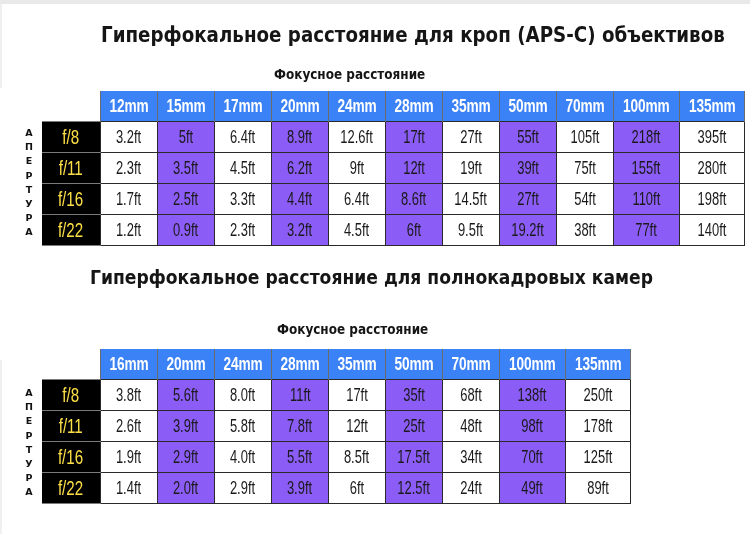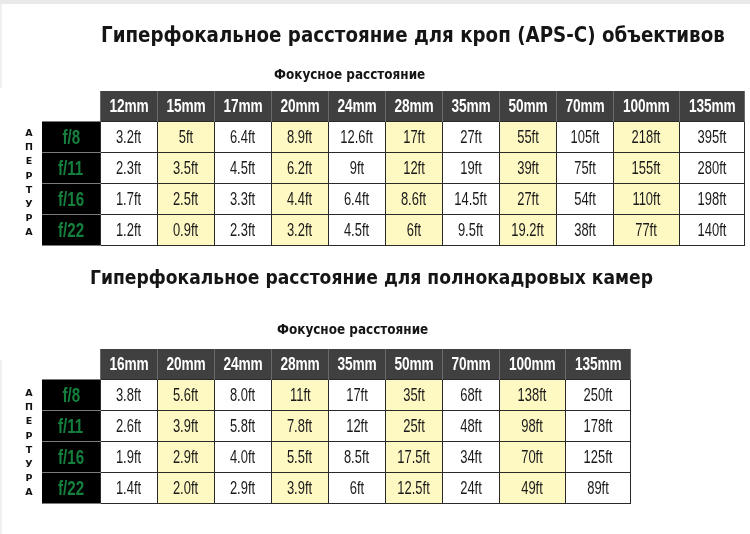--- a/index.html
+++ b/index.html
@@ -79,41 +79,41 @@
     vertical-align: middle;
     overflow: hidden;
     white-space: nowrap;
   }
   .table th.corner {
     background: transparent;
     border: none;
     width: 58px;
   }
   .table th.col-head {
-    background: #404040;
+    background: #3b82f6;
     color: #ffffff;
     border-left: 1px solid #6b6b6b;
     border-right: 1px solid #6b6b6b;
     font-weight: bold;
   }
   .table th.row-head {
     background: #000000;
-    color: #15803d;
-    font-weight: bold;
+    color: #fde047;
+    font-weight: normal;
     border-top: 1px solid #7a7a7a;
     border-bottom: 1px solid #7a7a7a;
     width: 58px;
   }
   .table td.cell {
     border: 1px solid #2a2a2a;
     background: #ffffff;
     color: #1a1a1a;
   }
   .table td.cell.shade {
-    background: #fef9c3;
+    background: #8b5cf6;
   }
   .tb1 th.col-head, .tb1 td.cell { width: 56px; }
   .tb2 th.col-head, .tb2 td.cell { width: 56px; margin-top: 45px; }
 
   .cond {
     display: inline-block;
     transform: scaleX(0.72);
     transform-origin: center center;
   }
   .col-head .cond { font-size: 19px; letter-spacing: -0.2px; }

